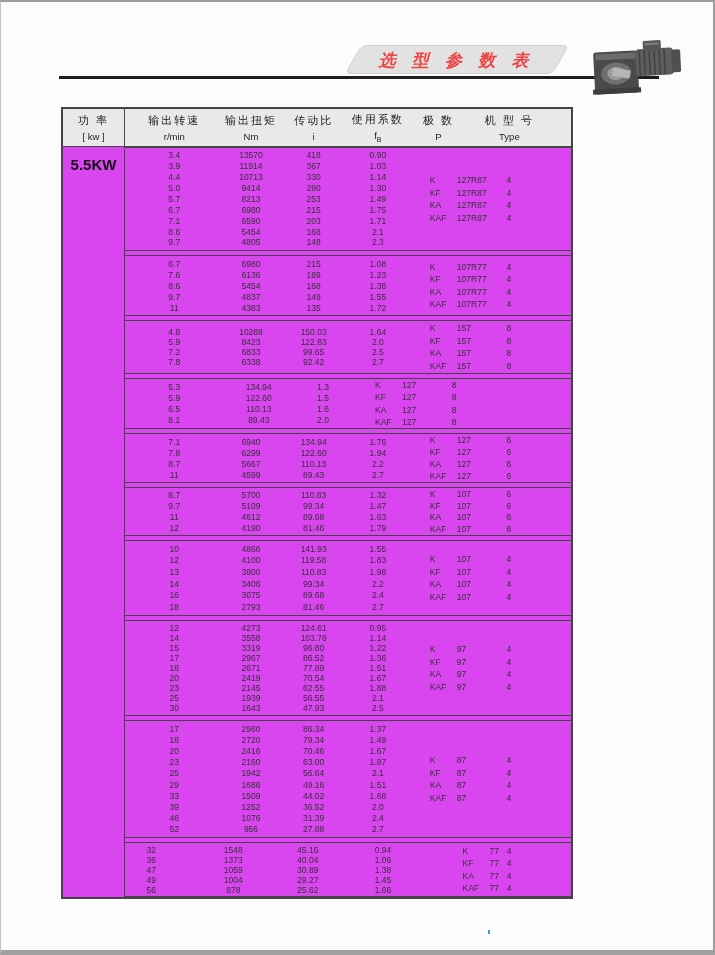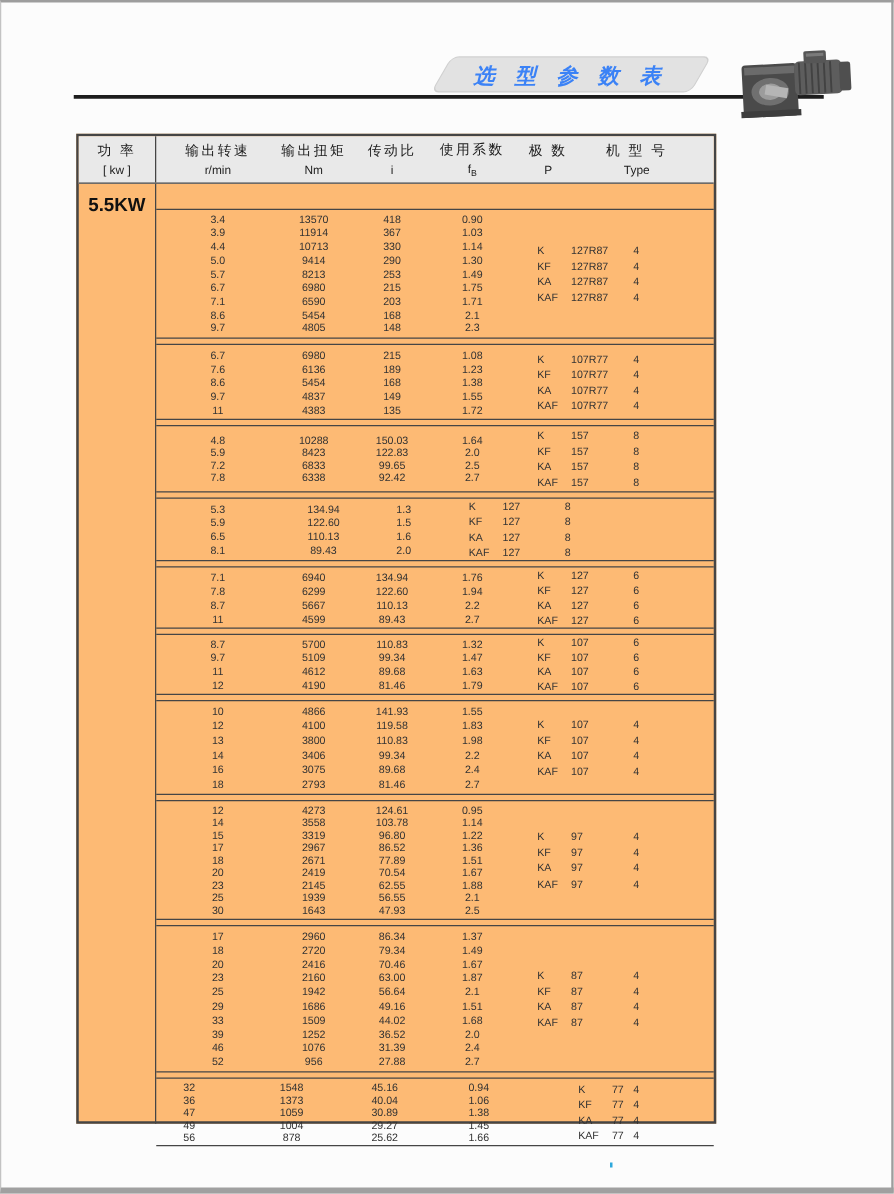--- a/index.html
+++ b/index.html
@@ -19,30 +19,30 @@
   
   .banner{
     position:absolute;left:352px;top:43px;width:206px;height:27px;
     background:#e2e2e2;border:1px solid #d0d0d0;border-radius:6px;
     transform:skewX(-30deg);
   }
   .banner-text{
     position:absolute;left:338px;top:46px;width:235px;height:24px;
     display:flex;align-items:center;justify-content:center;
     font-family:"Liberation Serif", serif;font-style:italic;font-weight:bold;
-    font-size:17px;letter-spacing:6px;color:#3b82f6;white-space:nowrap;
+    font-size:17px;letter-spacing:6px;color:#ef4444;white-space:nowrap;
   }
   .head-rule{
     position:absolute;left:58px;top:74px;width:600px;height:3px;background:#1d1d1d;
   }
   .motor-photo{position:absolute;left:587px;top:35px;width:110px;height:64px;}
   
   .sel-table{
     position:absolute;left:60px;top:105px;width:512px;height:792px;
-    box-sizing:border-box;border:2px solid #454545;background:#fdba74;
+    box-sizing:border-box;border:2px solid #454545;background:#d946ef;
   }
   .thead{
     display:flex;height:38px;background:#e9e9e9;
     border-bottom:1px solid #454545;box-sizing:border-box;
   }
   .th{
     display:flex;flex-direction:column;align-items:center;justify-content:center;
     gap:3px;box-sizing:border-box;
   }
   .th .l1{font-size:11px;letter-spacing:2px;color:#1c1c1c;white-space:nowrap;}
@@ -51,21 +51,21 @@
   .th-speed{width:22.1%;} .th-torque{width:12.3%;} .th-ratio{width:15.8%;}
   .th-factor{width:13%;}  .th-type{width:17.6%;}  .th-poles{width:14.2%;}
   .th-sub sub{font-size:7px;}
   .thead-right{display:flex;flex:1;}
   .tbody{display:flex;height:752px;}
   .power-col{
     width:62px;border-right:1px solid #454545;box-sizing:border-box;
     display:flex;justify-content:center;
   }
   .power-label{margin-top:9px;font-size:15px;font-weight:bold;color:#111;}
-  .groups{flex:1;padding-top:20px;}
+  .groups{flex:1;padding-top:0;}
   .group-box{
     position:relative;box-sizing:border-box;margin-bottom:4px;
     border-top:1px solid #454545;border-bottom:1px solid #454545;
     display:flex;
   }
   .vcol{
     display:flex;flex-direction:column;justify-content:space-around;
     align-items:center;padding:2px 0;box-sizing:border-box;
     font-size:8.5px;line-height:10px;color:#333;
   }

